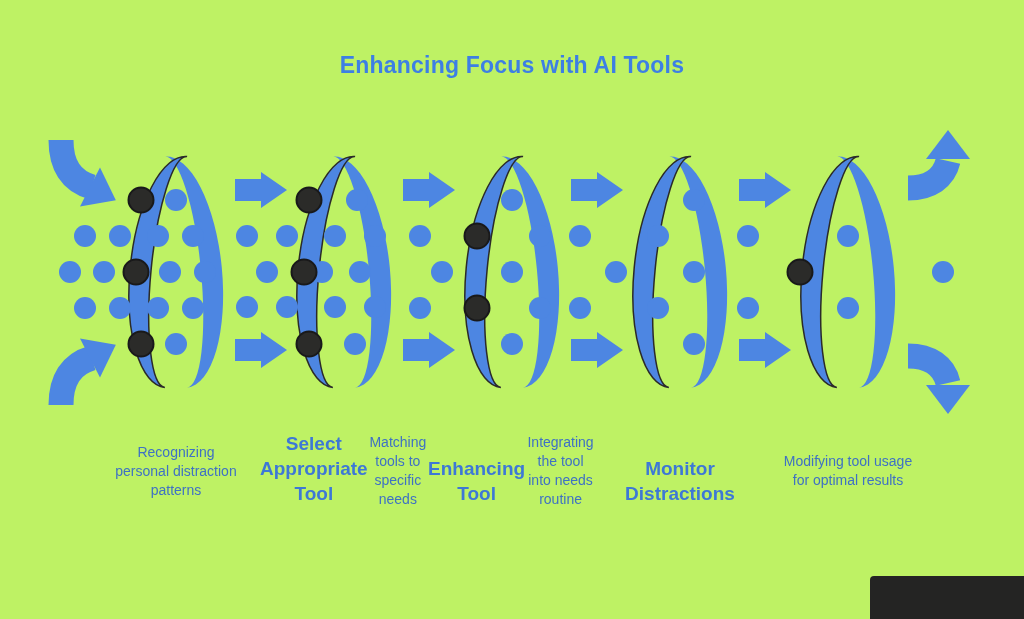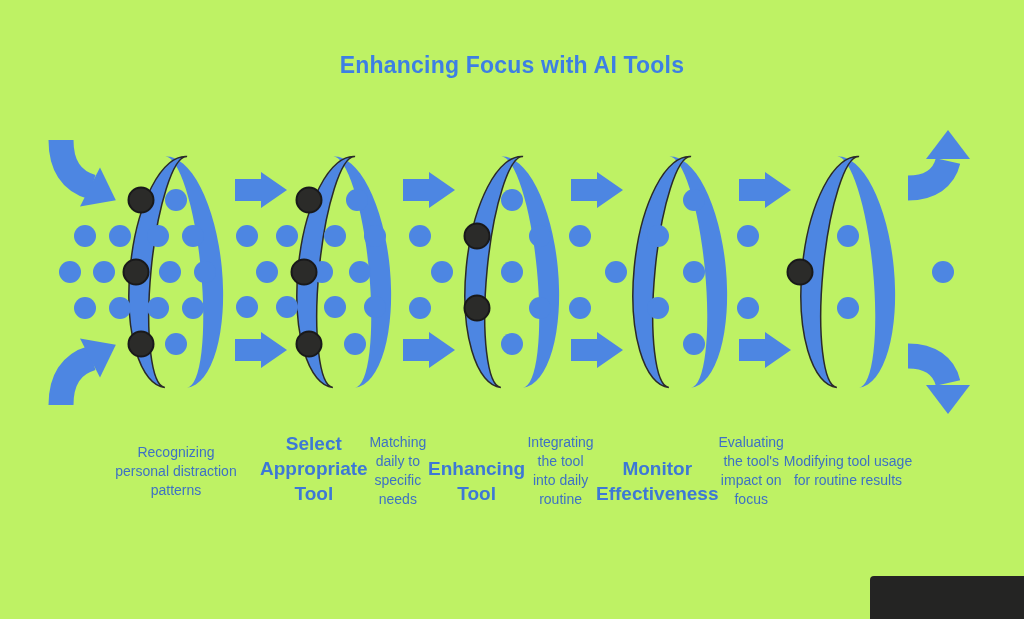--- a/index.html
+++ b/index.html
@@ -161,34 +161,32 @@
   <div class="steps">
     <div class="step">
       <div class="step-desc">Recognizing
 personal distraction
 patterns</div>
     </div>
     <div class="step">
       <div class="step-title">Select
 Appropriate
 Tool</div>
-      <div class="step-desc">Matching daily to
+      <div class="step-desc">Matching tools to
 specific needs</div>
     </div>
     <div class="step">
       <div class="step-title">Enhancing Tool</div>
       <div class="step-desc">Integrating the tool
-into daily routine</div>
+into needs routine</div>
     </div>
     <div class="step">
       <div class="step-title">Monitor
-Effectiveness</div>
-      <div class="step-desc">Evaluating the tool's
-impact on focus</div>
+Distractions</div>
     </div>
     <div class="step">
       <div class="step-desc">Modifying tool usage
-for routine results</div>
+for optimal results</div>
     </div>
   </div>
 
   <div class="watermark"></div>
 </div>
 
 </body></html>

